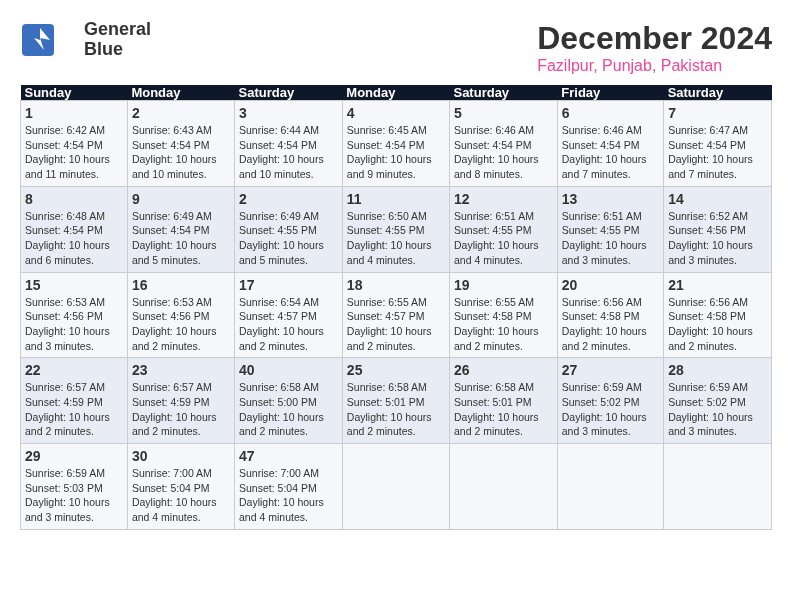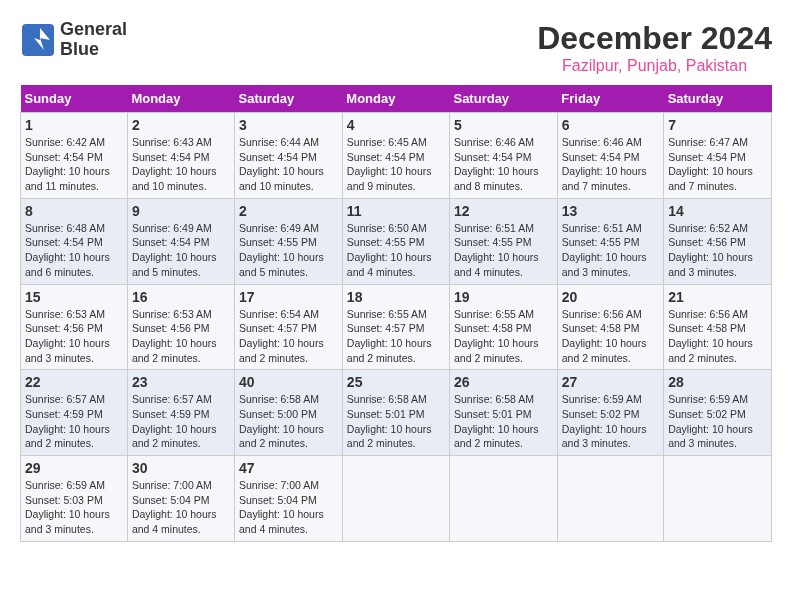--- a/index.html
+++ b/index.html
@@ -20,47 +20,48 @@
       display: flex;
       align-items: center;
     }
     .logo-text {
       display: flex;
       flex-direction: column;
       font-size: 18px;
       font-weight: bold;
       color: #333;
       line-height: 1.1;
+      margin-left: 24px;
     }
     .logo-icon {
       width: 36px;
       height: 36px;
       margin-right: 4px;
     }
     .title-section {
-      text-align: center;
+      text-align: left;
     }
     .main-title {
       font-size: 32px;
       font-weight: bold;
       color: #333;
     }
     .subtitle {
       font-size: 16px;
       color: #ec4899;
     }
     table {
       width: 100%;
       border-collapse: collapse;
       font-size: 11px;
     }
     thead tr th {
-      background-color: #a21caf;
+      background-color: #0f172a;
       color: #fff;
-      padding: 6px 4px;
+      padding: 0 4px;
       text-align: left;
       font-size: 13px;
       font-weight: bold;
     }
     tbody tr td {
       border: 1px solid #ccc;
       padding: 4px 4px;
       vertical-align: top;
       width: 113px;
     }

